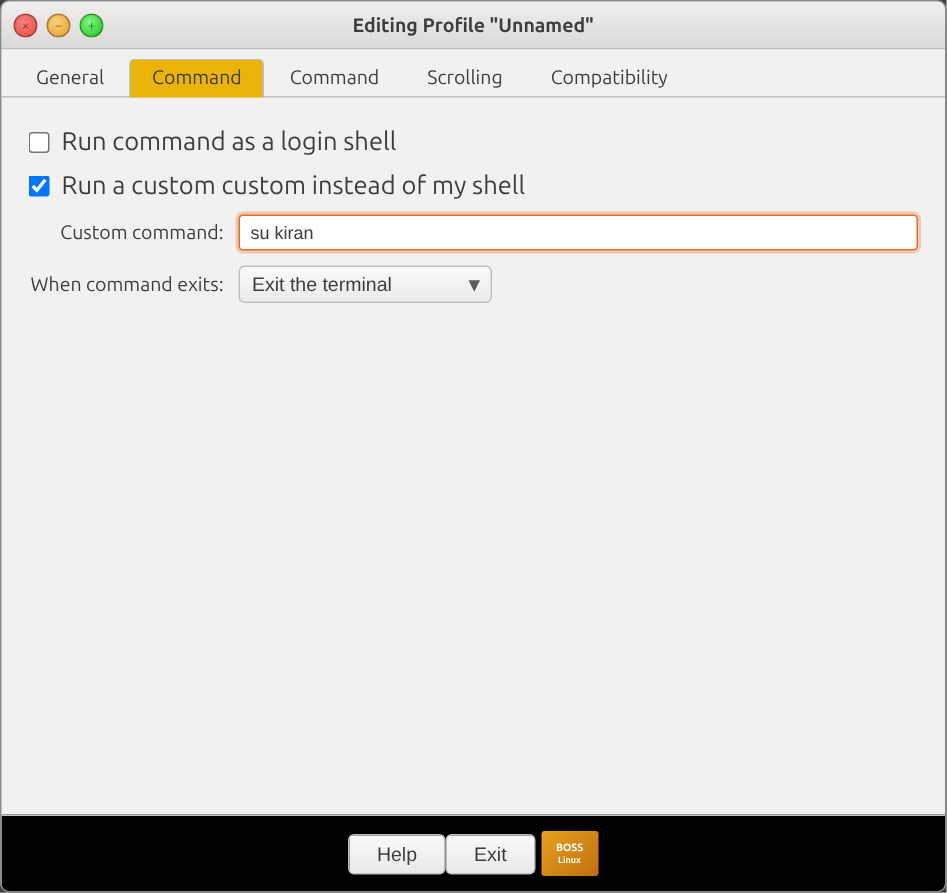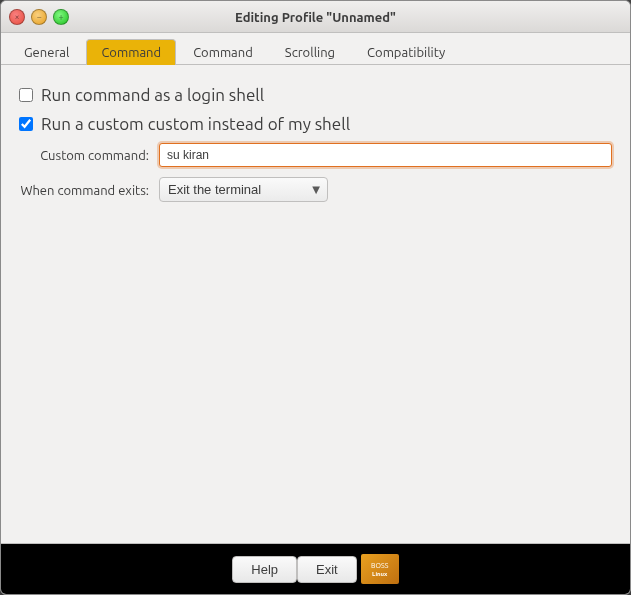--- a/index.html
+++ b/index.html
@@ -314,19 +314,19 @@
       </div>
 
       <div class="spacer"></div>
     </div>
 
     <div class="bottom-bar">
       <button class="action-btn">Help</button>
       <div class="bottom-right">
         <button class="action-btn">Exit</button>
         <div class="boss-badge">
-          <span style="font-size:7px;font-weight:normal;">BOSS</span>
+          <span style="font-size:7px;font-weight:bold;">BOSS</span>
           <span style="font-size:6px;">Linux</span>
         </div>
       </div>
     </div>
   </div>
 </div>
 
 </body></html>

